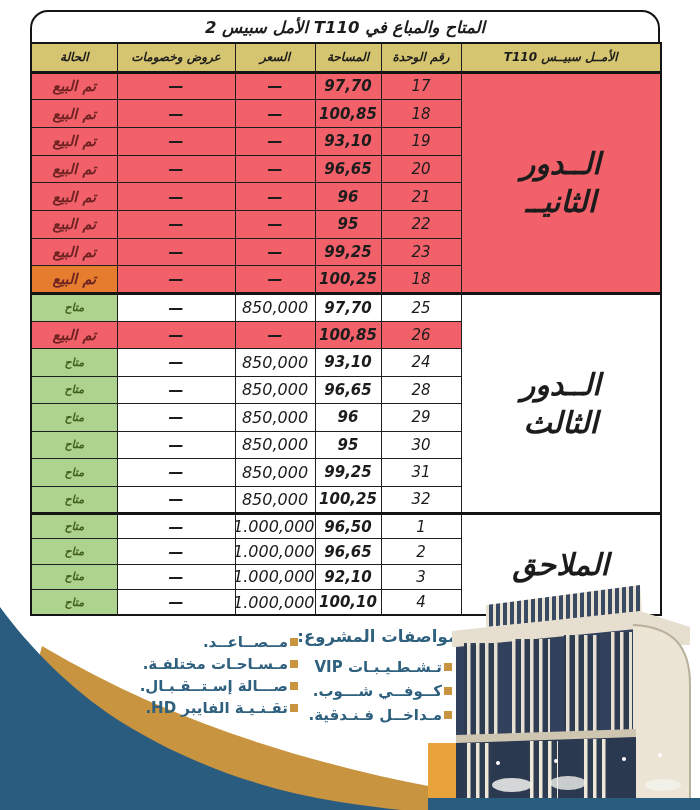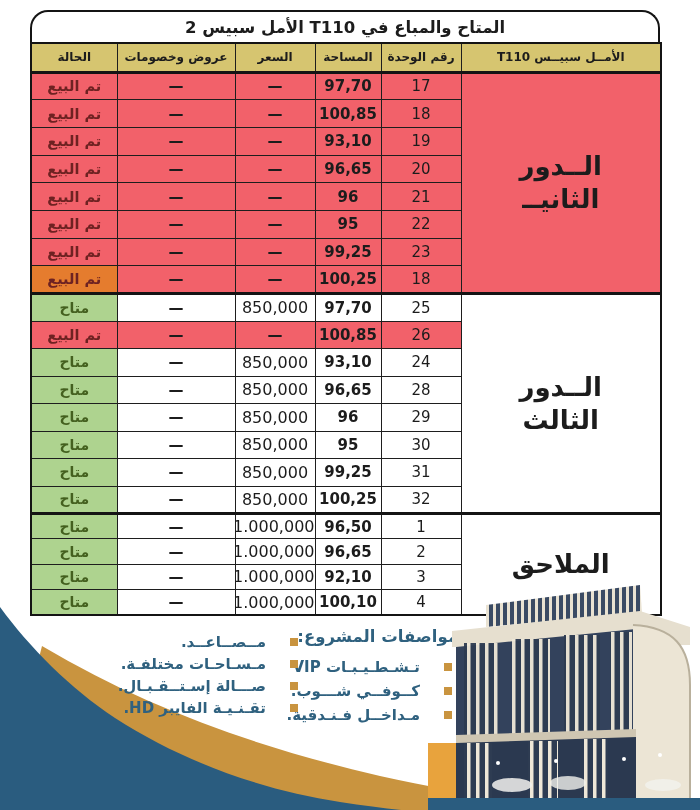--- a/index.html
+++ b/index.html
@@ -9,54 +9,54 @@
   }
   *{margin:0;padding:0;box-sizing:border-box;}
   html,body{width:700px;height:810px;}
   body{
     font-family:"DejaVu Sans","Liberation Sans",sans-serif;
     background:#ffffff; position:relative; overflow:hidden;
   }
   .page{position:absolute;inset:0;background:#fff;}
 
   
-  .table-wrap{position:absolute;left:30px;top:10px;width:630px;z-index:5;}
+  .table-wrap{position:absolute;left:30px;top:10px;width:630px;z-index:5;font-style:italic;}
   .title-bar{
     border:2.5px solid #141414;border-bottom:none;
     border-radius:18px 18px 0 0;background:#fff;
     height:32px;display:flex;align-items:center;justify-content:center;
     font-weight:bold;font-size:16.5px;color:var(--ink);direction:rtl;
   }
   table{border-collapse:collapse;table-layout:fixed;width:630px;direction:rtl;background:#fff;}
   th,td{
     border:1.5px solid #1e1e1e;text-align:center;vertical-align:middle;
     padding:0;overflow:hidden;white-space:nowrap;color:var(--ink);
   }
   table{border:2.5px solid #141414;}
   thead th{background:var(--tan);font-weight:bold;font-size:12px;height:29px;}
   tr.s0{height:27.7px;} tr.s1{height:27.5px;} tr.s2{height:25.4px;}
   tr.first td{border-top:3.5px solid #141414;}
   td.cell-red{background:var(--red);}
   td.cell-orange{background:var(--orange);}
   td.cell-green{background:var(--green);}
   .st-sold{color:var(--maroon);font-weight:bold;font-size:14.5px;}
-  .st-avail{color:var(--green-text);font-weight:bold;font-size:14px;}
+  .st-avail{color:var(--green-text);font-weight:bold;font-size:11px;}
   .num-area{font-weight:bold;font-size:15px;}
   .num-unit{font-size:15px;}
   .num-price{font-size:16px;}
   .dash{font-weight:bold;font-size:15px;}
-  td.section-cell{font-weight:bold;font-size:26px;line-height:1.25;}
+  td.section-cell{font-weight:bold;font-size:30px;line-height:1.25;}
   td.section-red{background:var(--red);}
   .specs-heading{
     position:absolute;left:243px;top:627px;width:215px;text-align:right;
     font-weight:bold;font-size:16.5px;color:var(--specs);direction:rtl;z-index:4;
   }
   .spec-list{position:absolute;list-style:none;direction:rtl;z-index:4;}
   .spec-list li{
-    display:flex;flex-direction:row;align-items:center;gap:24px;
+    display:flex;flex-direction:row;align-items:center;gap:2px;
     font-weight:bold;color:var(--specs);text-align:right;direction:rtl;
   }
   .bullet{width:8px;height:8px;background:var(--gold);display:inline-block;flex:0 0 auto;}
   .list-right{right:248px;top:655px;}
   .list-right li{font-size:15px;height:24px;}
   .list-left{right:402px;top:631px;}
   .list-left li{font-size:15px;height:22px;}
 
   
   .swoosh{position:absolute;left:0;top:0;width:700px;height:810px;z-index:1;pointer-events:none;}

